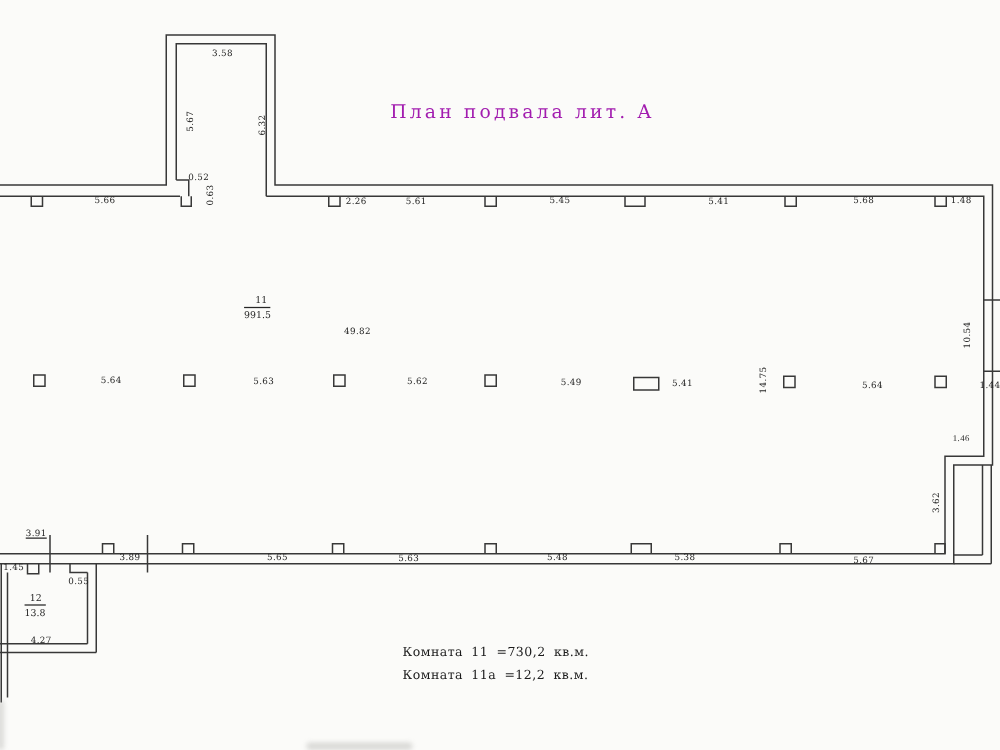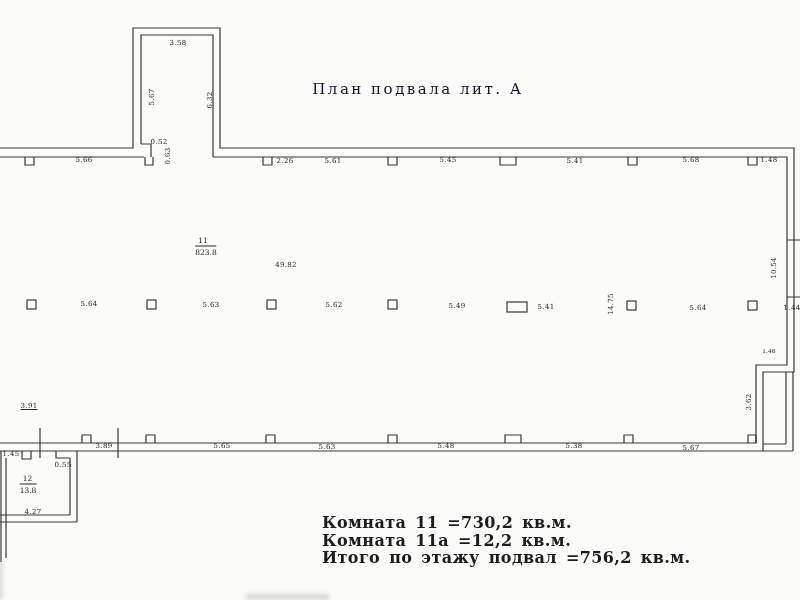--- a/index.html
+++ b/index.html
@@ -19,33 +19,33 @@
   }
   .labels-layer{position:absolute;left:0;top:0;width:800px;height:600px;}
   .dim{
     position:absolute;
     transform:translate(-50%,-50%);
     font-size:7px;color:var(--text);
     letter-spacing:0.3px;white-space:nowrap;
   }
   .plan-title{
     position:absolute;left:418px;top:80px;transform:translateX(-50%);
-    font-size:15px;letter-spacing:2.5px;color:#0f172a;white-space:nowrap;
+    font-size:15px;letter-spacing:2.5px;color:#a21caf;white-space:nowrap;
   }
   .room-label{
     position:absolute;transform:translate(-50%,-50%);
-    text-align:left;font-size:7.5px;color:var(--text);
+    text-align:right;font-size:7.5px;color:var(--text);
   }
   .room-label .num{display:block;border-bottom:1px solid var(--text);padding:0 3px 1px;}
   .room-label .area{display:block;padding-top:1px;}
   .room-label--11{left:206px;top:246px;}
   .room-label--12{left:28px;top:484px;}
   .legend{
     position:absolute;left:322px;top:514px;
-    font-size:16px;font-weight:bold;color:#1c1c1c;
+    font-size:10px;font-weight:normal;color:#1c1c1c;
     letter-spacing:0.4px;word-spacing:3px;white-space:nowrap;
   }
   .legend .legend-line{height:17.5px;line-height:17.5px;}
   .scan-smudge{
     position:absolute;background:#9a9a96;opacity:.35;filter:blur(2px);
     border-radius:3px;
   }
   .smudge-bottom{left:245px;top:594px;width:85px;height:6px;}
   .smudge-left{left:-2px;top:560px;width:5px;height:40px;}
 </style>
@@ -95,21 +95,21 @@
         <rect x="627" y="301" width="9" height="9"></rect>
         <rect x="748" y="301" width="9" height="9"></rect>
       </g>
   </svg>
 
   <div class="labels-layer">
     <div class="plan-title">План подвала лит. А</div>
 
     <div class="room-label room-label--11">
       <span class="num">11</span>
-      <span class="area">823.8</span>
+      <span class="area">991.5</span>
     </div>
     <div class="room-label room-label--12">
       <span class="num">12</span>
       <span class="area">13.8</span>
     </div>
 
     <div id="dim-labels">
         <span class="dim" style="left: 84px; top: 160px;">5.66</span>
         <span class="dim" style="left: 243px; top: 161px; margin-left: 42px;">2.26</span>
         <span class="dim" style="left: 333px; top: 161px;">5.61</span>
@@ -127,34 +127,33 @@
         <span class="dim" style="left: 211px; top: 305px;">5.63</span>
         <span class="dim" style="left: 334px; top: 305px;">5.62</span>
         <span class="dim" style="left: 457px; top: 306px;">5.49</span>
         <span class="dim" style="left: 546px; top: 307px;">5.41</span>
         <span class="dim" style="left: 611px; top: 304px; transform: translate(-50%, -50%) rotate(-90deg);">14.75</span>
         <span class="dim" style="left: 698px; top: 308px;">5.64</span>
         <span class="dim" style="left: 773px; top: 308px; margin-left: 19px;">1.44</span>
         <span class="dim" style="left: 774px; top: 268px; transform: translate(-50%, -50%) rotate(-90deg);">10.54</span>
         <span class="dim" style="left: 769px; top: 351px; font-family: Liberation Serif, serif;">1.46</span>
         <span class="dim" style="left: 749px; top: 402px; transform: translate(-50%, -50%) rotate(-90deg);">3.62</span>
-        <span class="dim" style="left: 29px; top: 406px; text-decoration: underline;">3.91</span>
+        <span class="dim" style="left: 29px; top: 427px; text-decoration: underline;">3.91</span>
         <span class="dim" style="left: 11px; top: 454px;">1.45</span>
         <span class="dim" style="left: 63px; top: 465px; text-align: right;">0.55</span>
         <span class="dim" style="left: 104px; top: 446px;">3.89</span>
         <span class="dim" style="left: 206px; top: 446px; margin-left: 16px;">5.65</span>
         <span class="dim" style="left: 327px; top: 447px;">5.63</span>
         <span class="dim" style="left: 446px; top: 446px;">5.48</span>
-        <span class="dim" style="left: 574px; top: 446px;">5.38</span>
+        <span class="dim" style="left: 548px; top: 446px;">5.38</span>
         <span class="dim" style="left: 691px; top: 448px;">5.67</span>
         <span class="dim" style="left: 33px; top: 512px;">4.27</span>
       </div>
 
     <div class="legend">
       <div class="legend-line">Комната 11 =730,2 кв.м.</div>
       <div class="legend-line">Комната 11а =12,2 кв.м.</div>
-      <div class="legend-line">Итого по этажу подвал =756,2 кв.м.</div>
     </div>
 
     <div class="scan-smudge smudge-bottom"></div>
     <div class="scan-smudge smudge-left"></div>
   </div>
 </div>
 
 </body></html>

